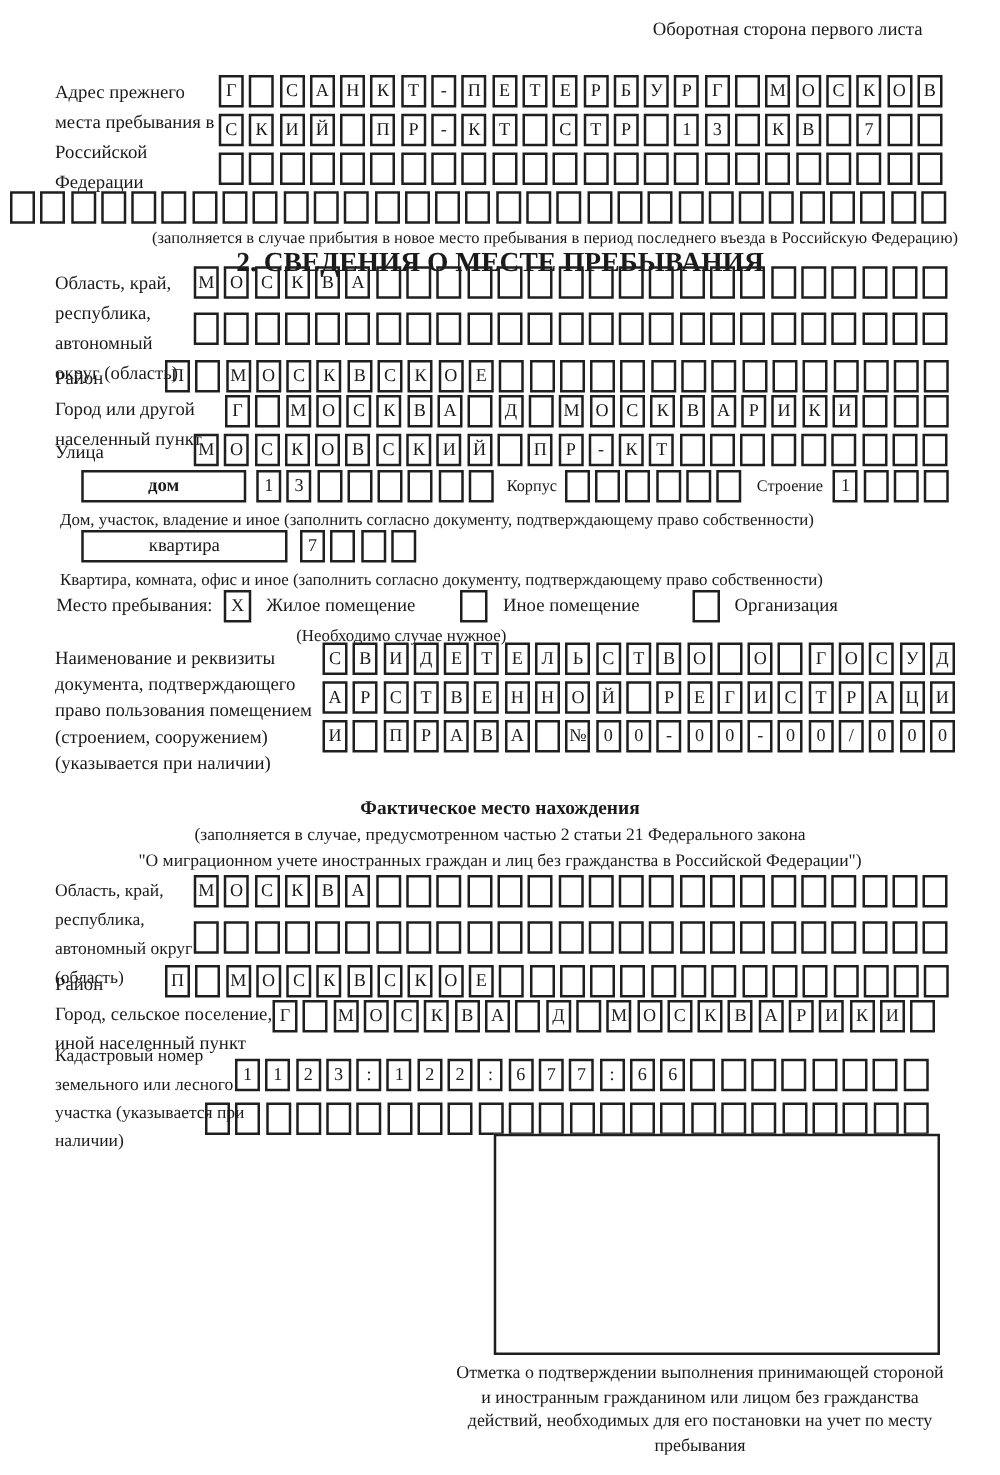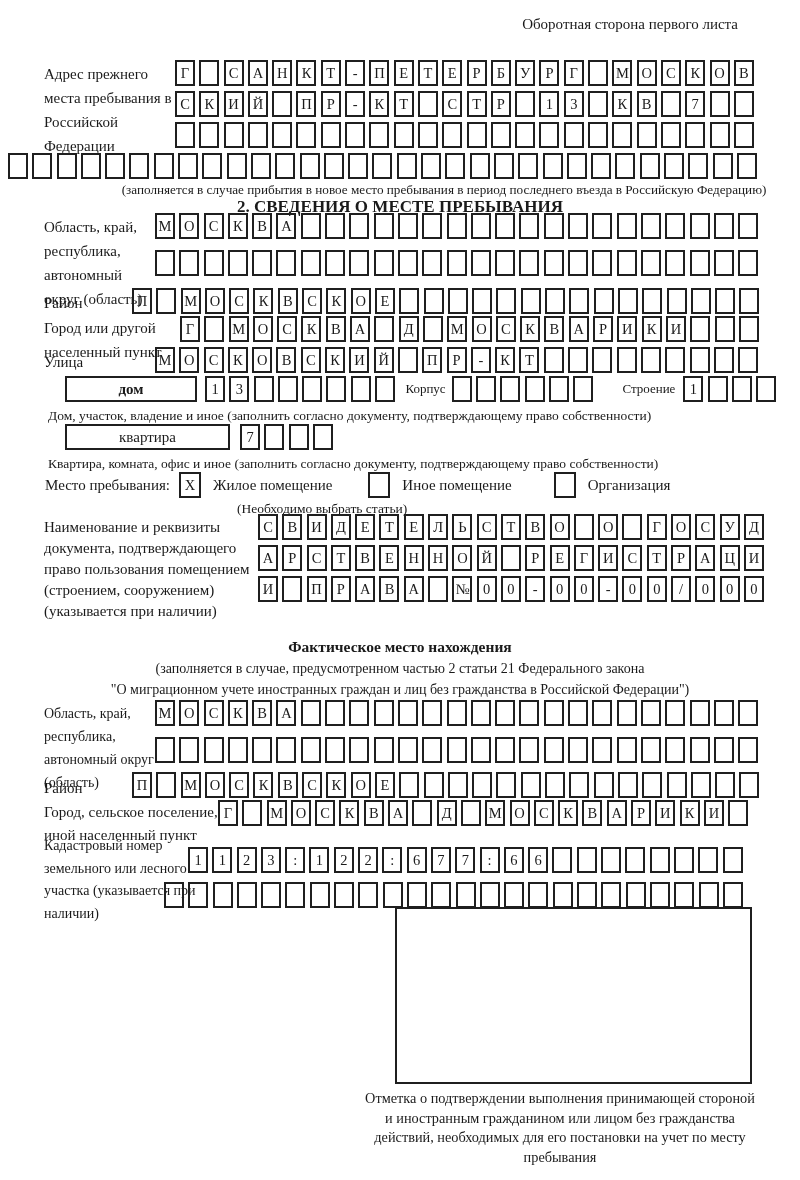--- a/index.html
+++ b/index.html
@@ -7,21 +7,21 @@
         font-family:"Liberation Serif","DejaVu Serif",serif;font-size:15px;overflow:hidden;}
   .abs{position:absolute;}
   .corner{top:16px;right:62px;font-size:15px;}
   .lbl{line-height:24px;}
   .boxrow{display:flex;}
   .cell{width:16px;height:22px;border:2px solid #1f1f1f;margin-right:4.3px;flex:0 0 auto;
         display:flex;align-items:center;justify-content:center;font-size:14.5px;line-height:22px;}
   .labelbox{height:22px;border:2px solid #1f1f1f;display:flex;align-items:center;justify-content:center;
             font-size:15px;flex:0 0 auto;}
   .center{left:0;width:100%;text-align:center;}
-  .title{font-weight:bold;font-size:17px;}
+  .title{font-weight:bold;font-size:22px;}
   .note{font-size:13.2px;padding-left:44px;}
   .smnote{font-size:13.5px;}
   .inline-lbl{font-size:13px;line-height:26px;white-space:nowrap;}
   .hrow{display:flex;align-items:flex-start;}
   .chk{width:18px;height:22px;border:2px solid #1f1f1f;display:flex;align-items:center;
        justify-content:center;font-size:14.5px;flex:0 0 auto;}
   .stayrow{display:flex;align-items:center;}
   .bigbox{border:2px solid #1f1f1f;background:#fff;}
   .caption{text-align:center;font-size:14.3px;line-height:19.5px;}
   .factnote{font-size:14px;}
@@ -306,21 +306,21 @@
       </div>
     <div class="inline-lbl" style="margin:0 6px 0 6px;">Корпус</div>
     <div class="boxrow">
         <div class="cell"></div>
         <div class="cell"></div>
         <div class="cell"></div>
         <div class="cell"></div>
         <div class="cell"></div>
         <div class="cell"></div>
       </div>
-    <div class="inline-lbl" style="margin:0 8px 0 25px;">Строение</div>
+    <div class="inline-lbl" style="margin:0 8px 0 8px;">Строение</div>
     <div class="boxrow">
         <div class="cell">1</div>
         <div class="cell"></div>
         <div class="cell"></div>
         <div class="cell"></div>
       </div>
   </div>
   <div class="abs smnote" style="top:408px;left:48px;">Дом, участок, владение и иное (заполнить согласно документу, подтверждающему право собственности)</div>
 
   <div class="abs hrow" style="top:424px;left:65px;">
@@ -336,21 +336,21 @@
 
   <div class="abs stayrow" style="top:472px;left:45px;">
     <span>Место пребывания:</span>
     <span class="chk" style="margin:0 12px 0 9px;">X</span>
     <span>Жилое помещение</span>
     <span class="chk" style="margin:0 12px 0 36px;"></span>
     <span>Иное помещение</span>
     <span class="chk" style="margin:0 12px 0 42px;"></span>
     <span>Организация</span>
   </div>
-  <div class="abs smnote" style="top:501px;left:237px;">(Необходимо выбрать статьи)</div>
+  <div class="abs smnote" style="top:501px;left:237px;">(Необходимо случае нужное)</div>
 
   <div class="abs lbl" style="top:517px;left:44px;width:210px;line-height:21px;">Наименование и реквизиты документа, подтверждающего право пользования помещением (строением, сооружением) (указывается при наличии)</div>
   <div class="abs boxrow" style="top:514px;left:258px;">
       <div class="cell">С</div>
       <div class="cell">В</div>
       <div class="cell">И</div>
       <div class="cell">Д</div>
       <div class="cell">Е</div>
       <div class="cell">Т</div>
       <div class="cell">Е</div>

